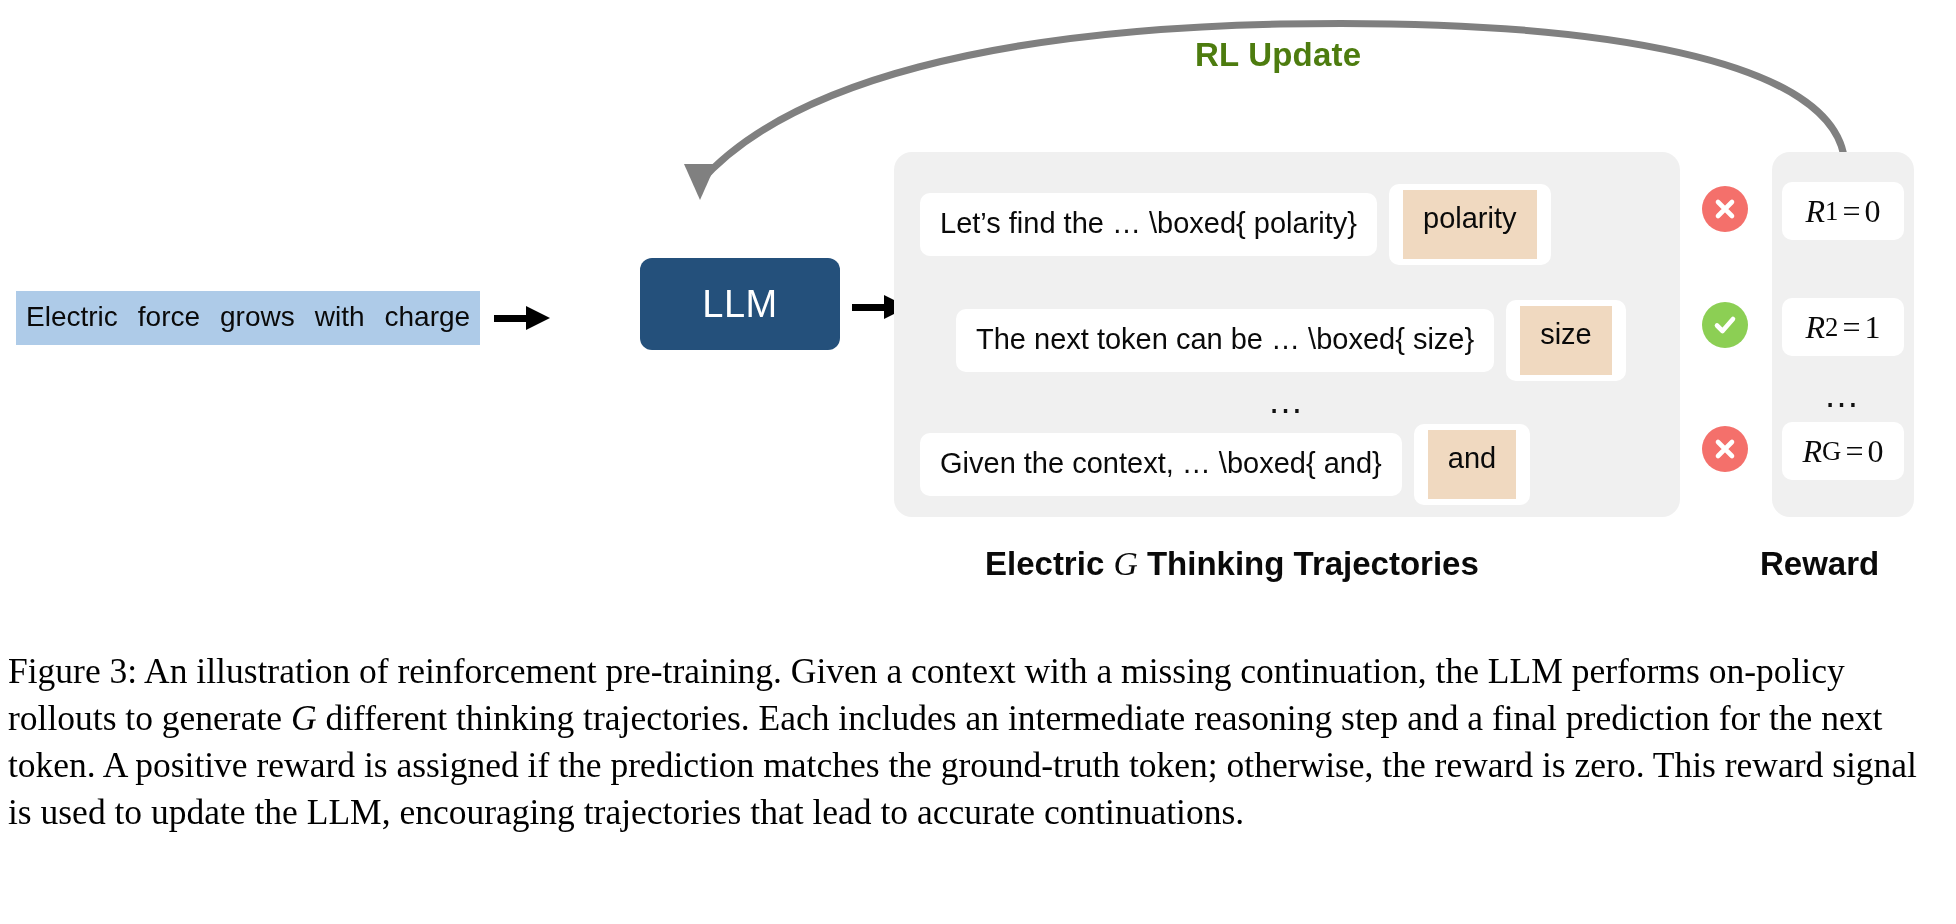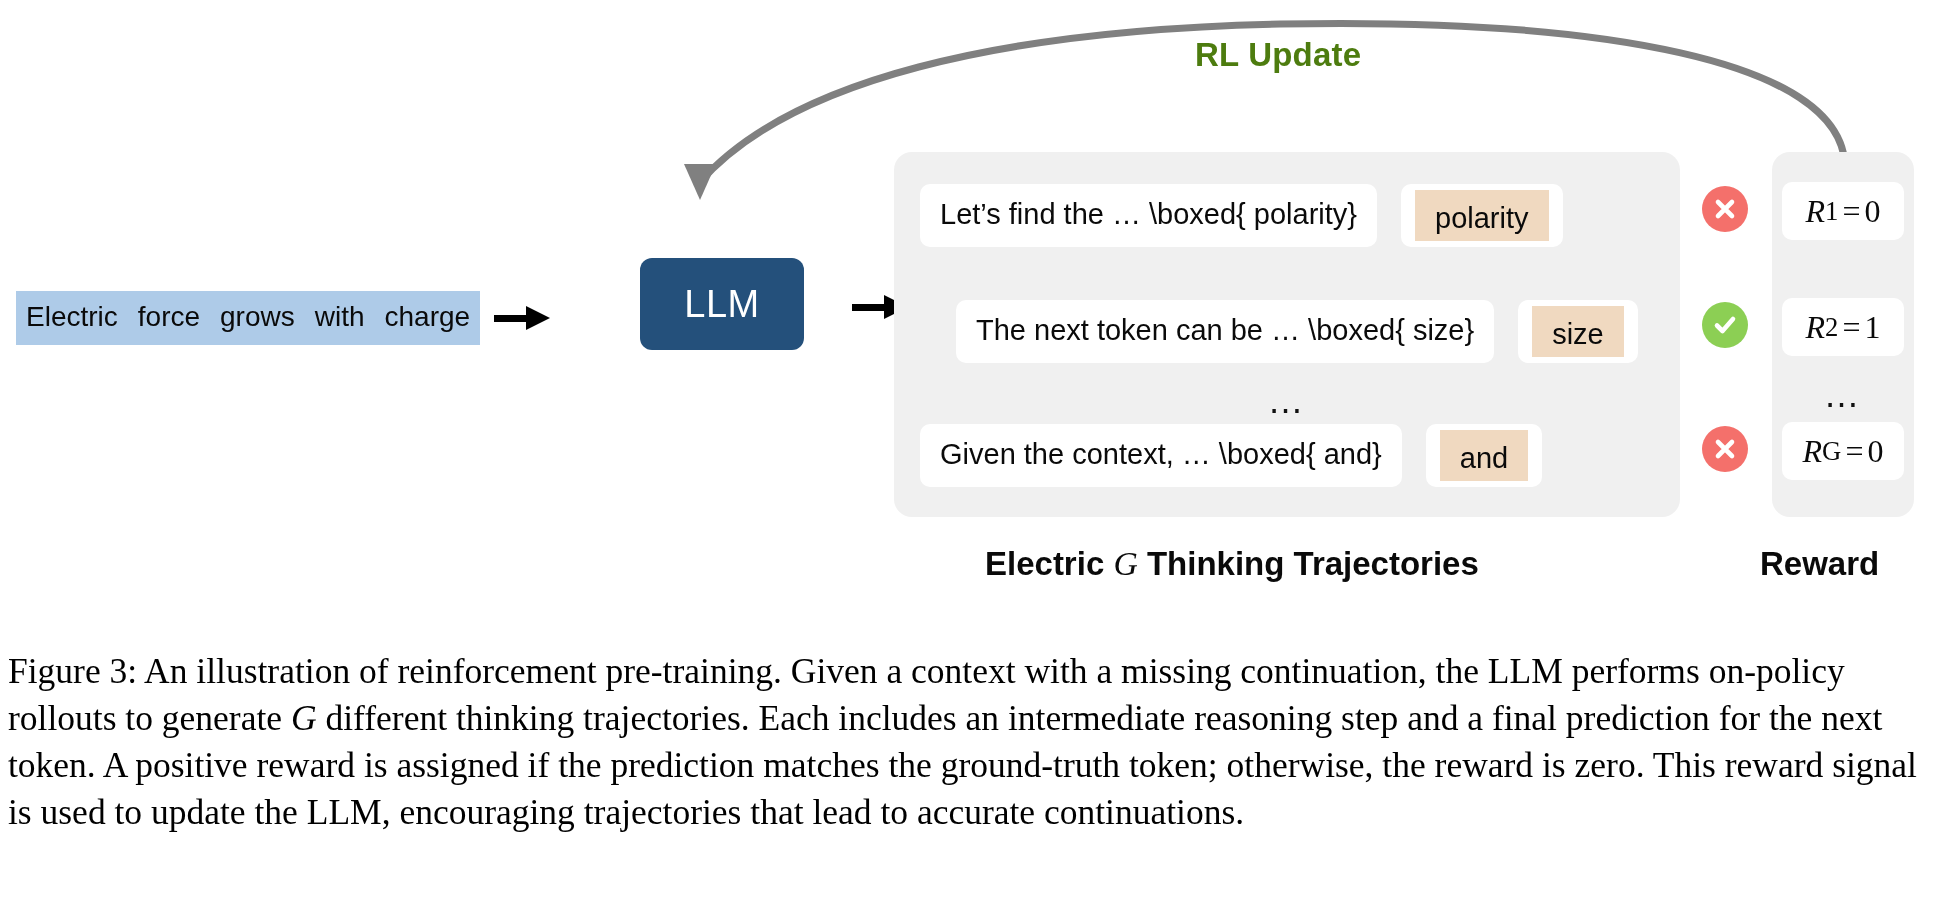--- a/index.html
+++ b/index.html
@@ -82,21 +82,21 @@
     border-left: 24px solid #000;
     border-top: 12px solid transparent;
     border-bottom: 12px solid transparent;
   }
 
   
   #llm-box {
     position: absolute;
     left: 640px;
     top: 258px;
-    width: 164px;
+    width: 200px;
     height: 92px;
     background: #24507b;
     border-radius: 12px;
     display: flex;
     align-items: center;
     justify-content: center;
     color: #ffffff;
     font-size: 38px;
     letter-spacing: 0.5px;
   }
@@ -135,40 +135,40 @@
     background: #f0f0f0;
     border-radius: 18px;
     padding: 0;
   }
 
   .traj-row {
     position: absolute;
     left: 26px;
     display: flex;
     align-items: center;
-    gap: 24px;
+    gap: 12px;
   }
   .traj-row.r1 { top: 32px; }
   .traj-row.r2 { top: 148px; margin-left: 36px; }
   .traj-row.r3 { top: 272px; }
 
   .traj-text {
     background: #ffffff;
     border-radius: 10px;
     font-size: 29px;
     color: #0a0a0a;
     padding: 14px 20px 16px 20px;
     white-space: nowrap;
     line-height: 1.15;
   }
   .pred-tag {
     background: #f0d9c0;
     color: #0a0a0a;
     font-size: 29px;
-    padding: 12px 20px 6px 20px;
+    padding: 12px 20px 24px 20px;
     white-space: nowrap;
     line-height: 1.15;
   }
   .tag-wrap {
     background: #ffffff;
     border-radius: 10px;
     padding: 6px 14px;
     display: flex;
     align-items: center;
   }

